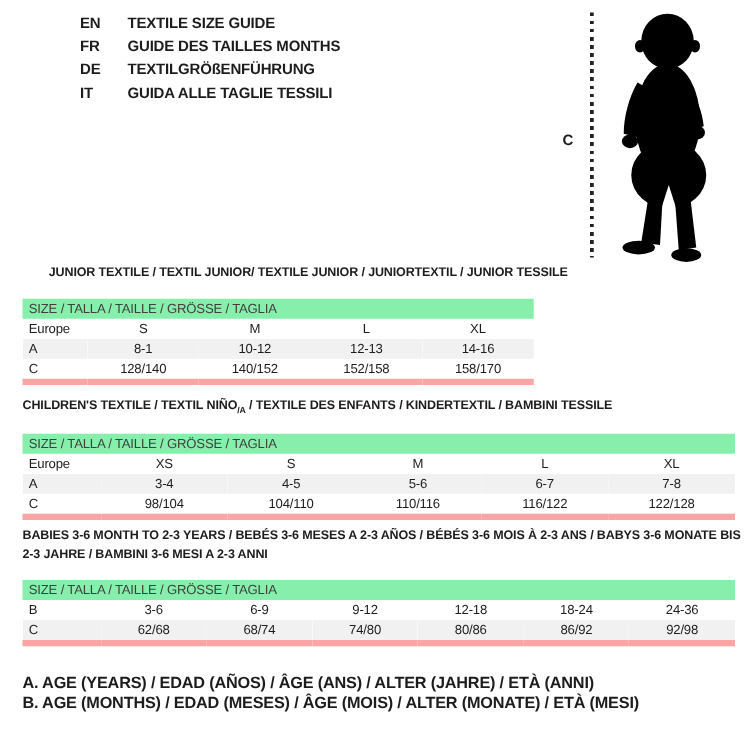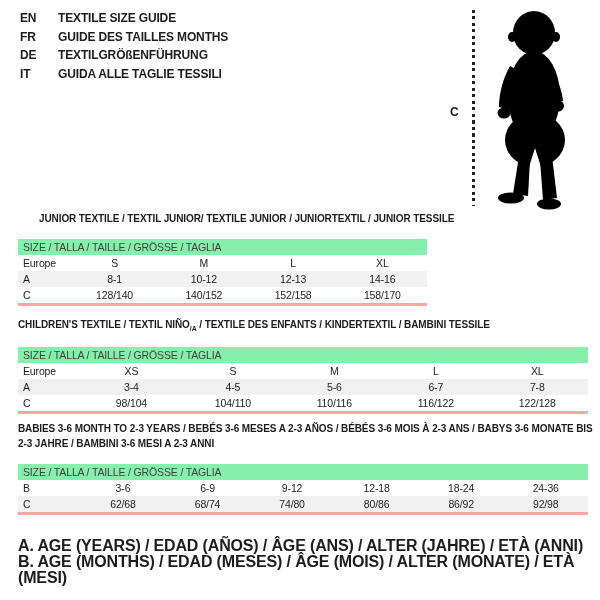--- a/index.html
+++ b/index.html
@@ -4,21 +4,21 @@
 <style>
   html,body{margin:0;padding:0;background:#fff;}
   .canvas{
     position:relative;width:600px;height:600px;background:#fff;
     font-family:"Liberation Sans", sans-serif;color:#1c1c1c;overflow:hidden;
     letter-spacing:-0.15px;
   }
   
   .lang-block{position:absolute;left:20px;top:9px;}
   .lang-row{display:flex;height:18.5px;align-items:center;font-weight:bold;font-size:12px;}
-  .lang-code{width:38px;flex:0 0 38px;}
+  .lang-code{width:38px;flex:0 0 38px;margin-left:44px;}
   
   .dotline{position:absolute;left:472px;top:10px;width:3px;height:196px;
     background-image:repeating-linear-gradient(to bottom,#222 0px,#222 3px,transparent 3px,transparent 6.5px);}
   .measure-c{position:absolute;left:450px;top:105px;font-weight:bold;font-size:12px;}
   .baby{position:absolute;left:486px;top:8px;width:96px;height:202px;}
   
   .tbl-title{position:absolute;font-weight:bold;font-size:10px;letter-spacing:-0.1px;line-height:15px;}
   .t1{left:18px;top:211px;width:560px;margin-left:21px;}
   .t2{left:18px;top:317px;width:578px;}
   .t3{left:18px;top:421px;width:578px;}
@@ -27,23 +27,23 @@
   .tbl-body{position:absolute;}
   .b1{left:18px;top:239px;width:409px;}
   .b2{left:18px;top:347px;width:570px;}
   .b3{left:18px;top:464px;width:570px;}
   .size-bar{height:16px;line-height:16px;background:#86efac;color:#3f3f3f;
     font-size:10.5px;padding-left:5px;box-sizing:border-box;}
   table{border-collapse:collapse;table-layout:fixed;width:100%;}
   td{height:16px;font-size:10.5px;text-align:center;padding:0;white-space:nowrap;overflow:hidden;}
   td.rowlab{text-align:left;padding-left:5px;}
   tr.stripe td{background:#f1f1f1;}
-  table{border-bottom:3px solid #fca5a5;}
-  
-  .footnotes{position:absolute;left:18px;top:538px;font-weight:bold;font-size:16px;line-height:16px;}
+  table{border-bottom:5px solid #fca5a5;}
+  
+  .footnotes{position:absolute;left:18px;top:538px;font-weight:bold;font-size:13px;line-height:16px;}
 </style>
 </head>
 <body>
 
 <div class="canvas">
 
   <div class="lang-block">
     <div class="lang-row">
       <span class="lang-code">EN</span>
       <span>TEXTILE SIZE GUIDE</span>

